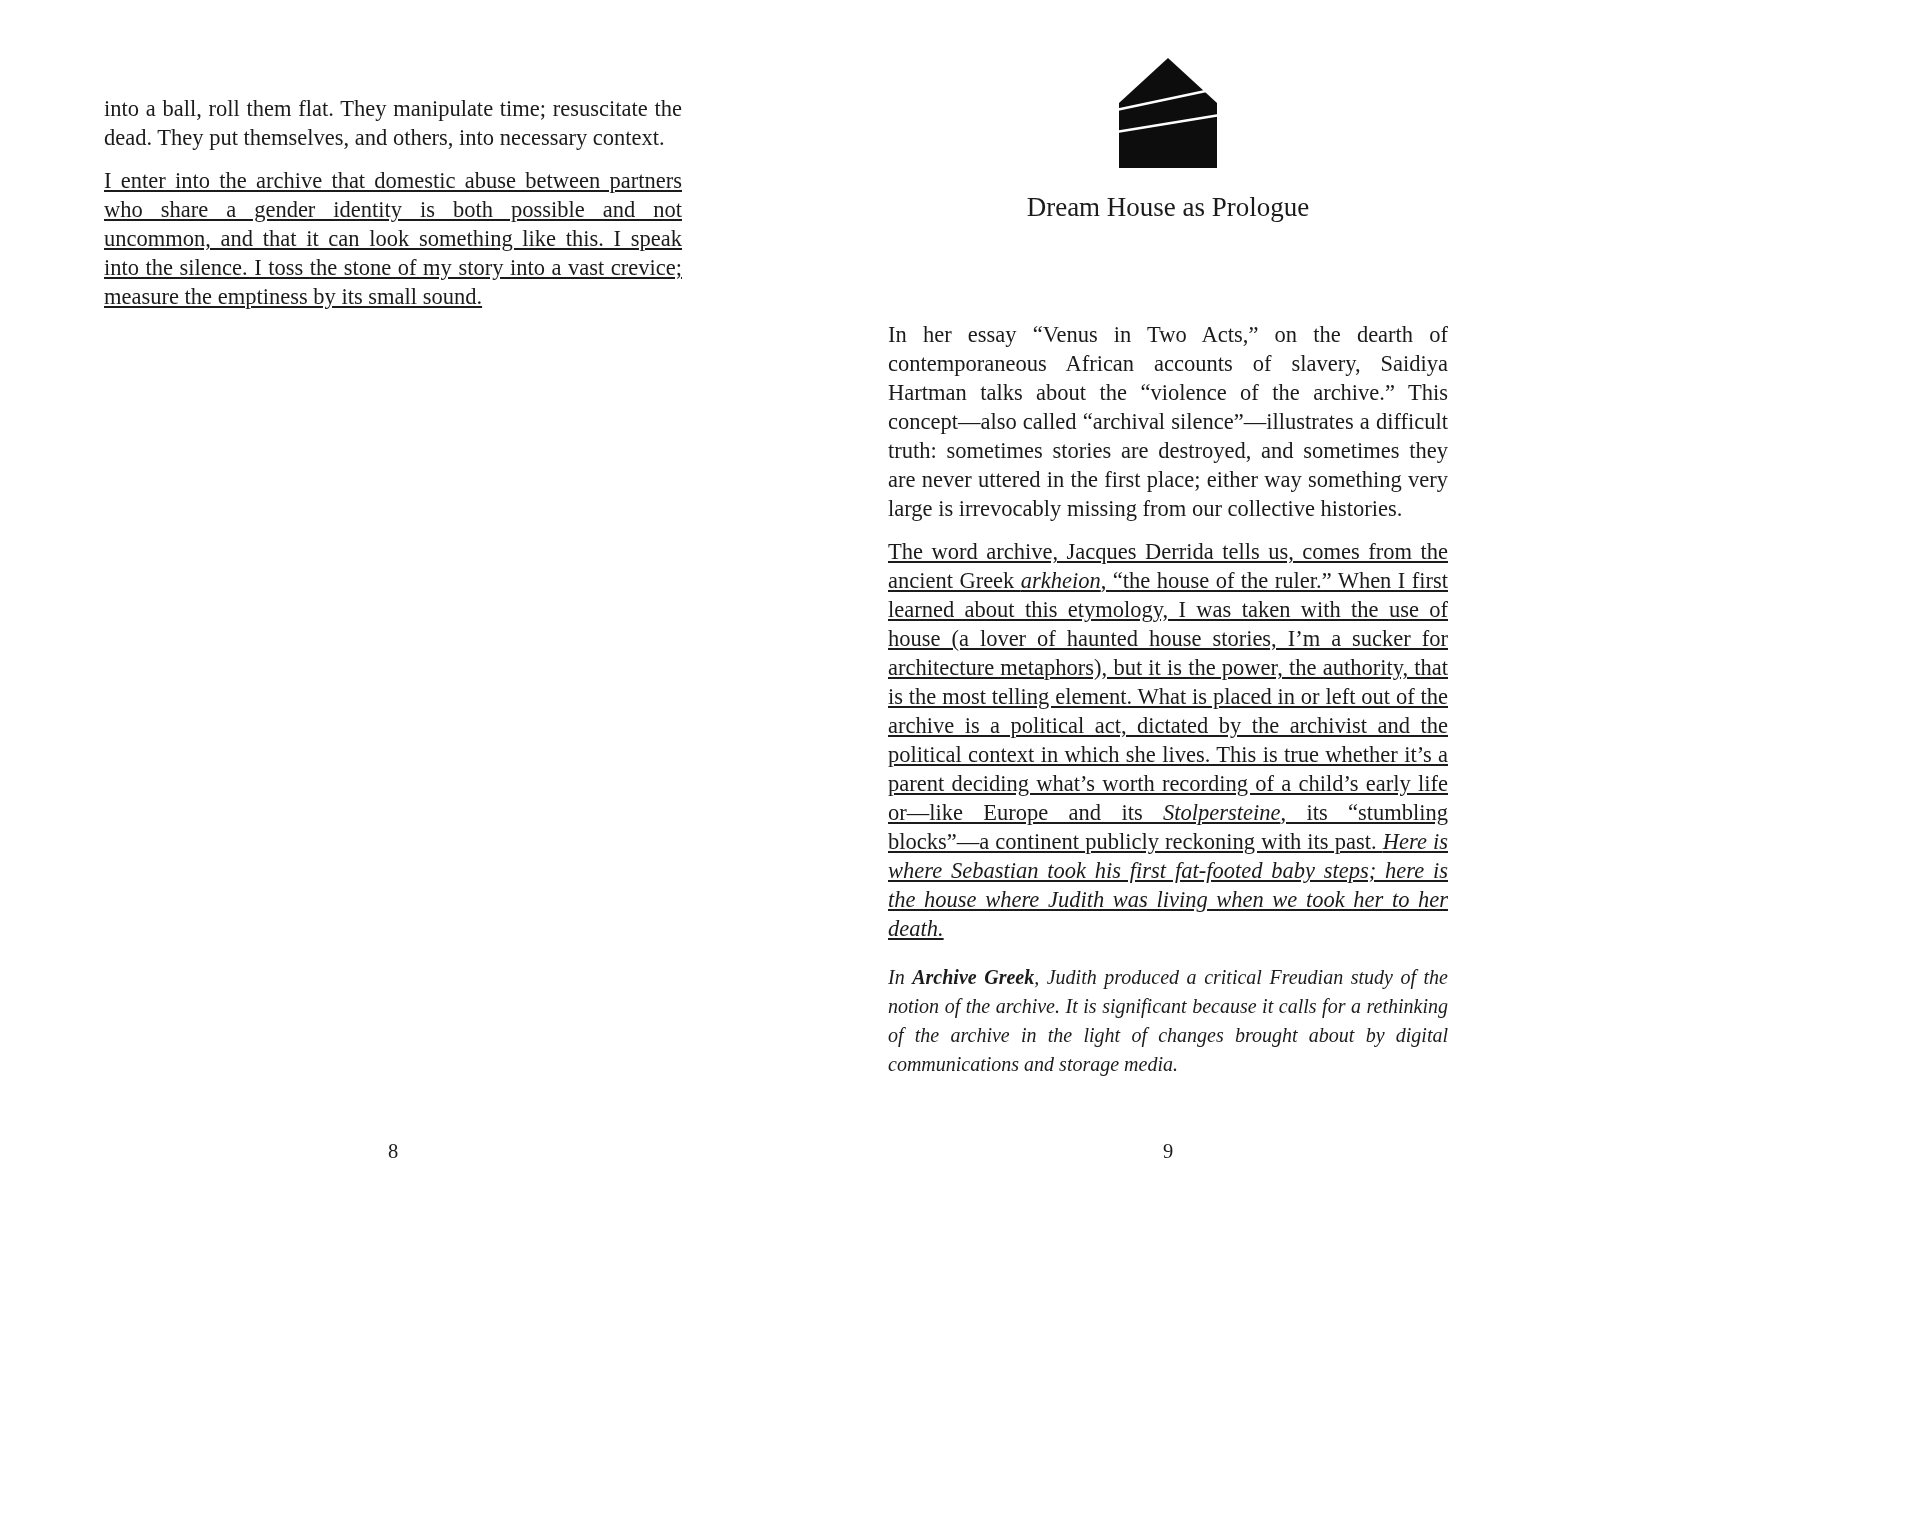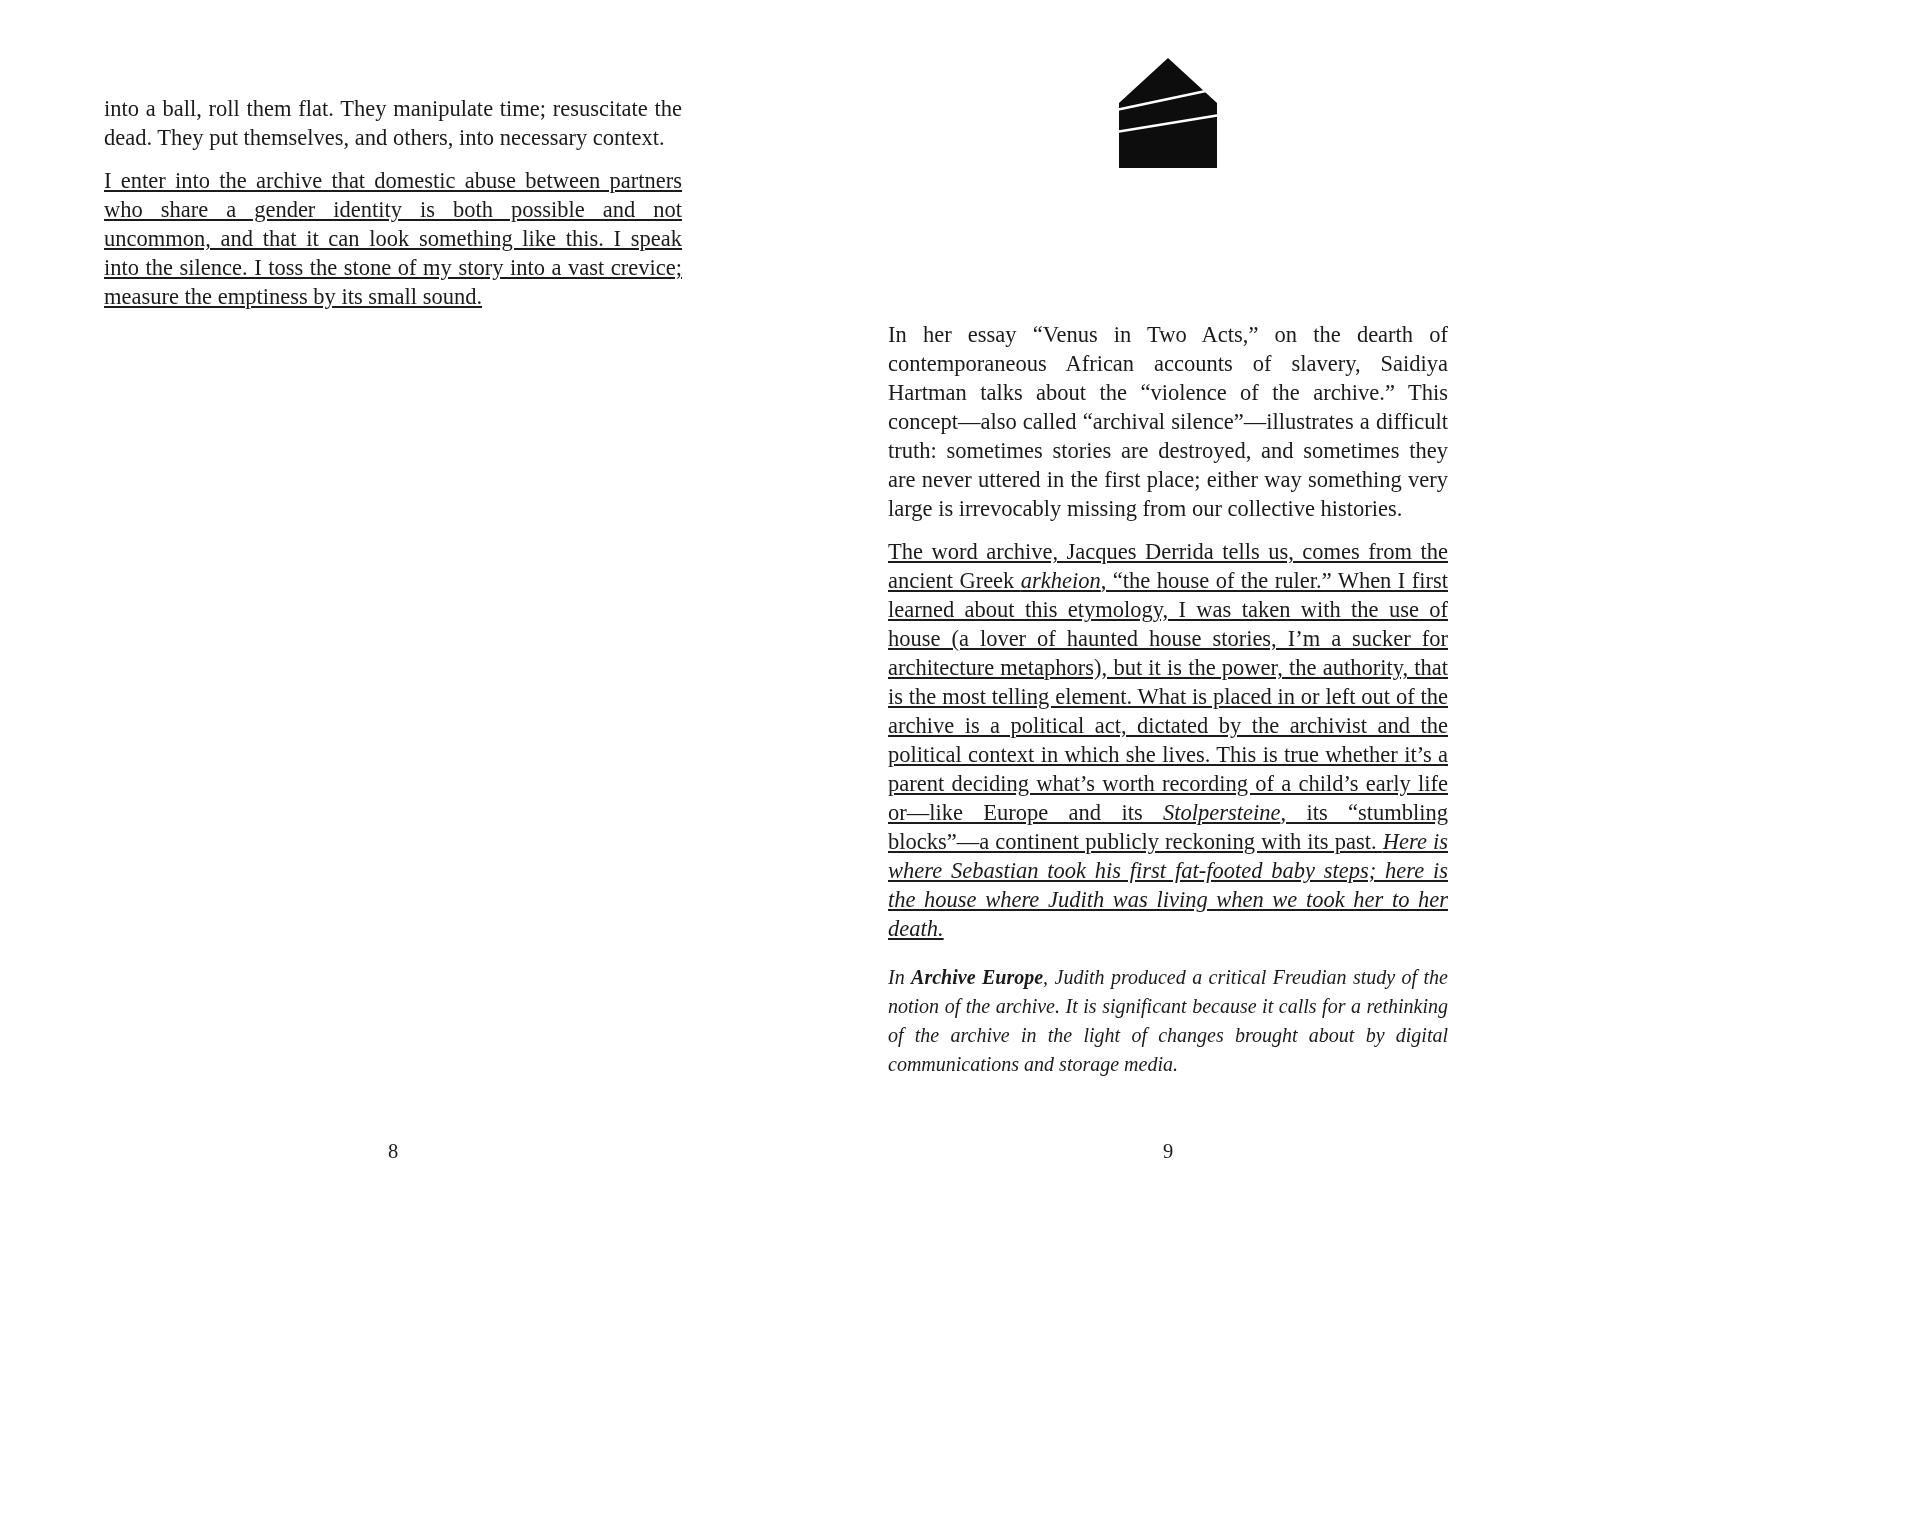--- a/index.html
+++ b/index.html
@@ -119,26 +119,27 @@
   <div class="page right">
 
     <div class="chapter-icon-wrap">
       <svg width="112" height="110" viewBox="0 0 112 110" xmlns="http://www.w3.org/2000/svg" aria-hidden="true">
         <polygon points="56,0 105,45 105,110 7,110 7,45" fill="#0d0d0d"></polygon>
         <line x1="4" y1="52" x2="108" y2="30" stroke="#ffffff" stroke-width="2.5"></line>
         <line x1="4" y1="74" x2="108" y2="57" stroke="#ffffff" stroke-width="2.5"></line>
       </svg>
     </div>
 
+    <h1 class="chapter-title">Dream House as Prologue</h1>
 
     <div class="right-text-block">
       <div>
           <p class="para"><span>In her essay “Venus in Two Acts,” on the dearth of contemporaneous African accounts of slavery, Saidiya Hartman talks about the “violence of the archive.” This concept—also called “archival silence”—illustrates a difficult truth: sometimes stories are destroyed, and sometimes they are never uttered in the first place; either way something very large is irrevocably missing from our collective histories.</span></p>
           <p class="para"><span>The word archive, Jacques Derrida tells us, comes from the ancient Greek </span><span class="it">arkheion</span><span>, “the house of the ruler.” When I first learned about this etymology, I was taken with the use of house (a lover of haunted house stories, I’m a sucker for architecture metaphors), but it is the power, the authority, that is the most telling element. What is placed in or left out of the archive is a political act, dictated by the archivist and the political context in which she lives. This is true whether it’s a parent deciding what’s worth recording of a child’s early life or—like Europe and its </span><span class="it">Stolpersteine</span><span>, its “stumbling blocks”—a continent publicly reckoning with its past. </span><span class="it">Here is where Sebastian took his first fat-footed baby steps; here is the house where Judith was living when we took her to her death.</span></p>
         </div>
 
-      <div class="right-footnote"><span class="it">In </span><span class="it bd">Archive Europe</span><span class="it">, Judith produced a critical Freudian study of the notion of the archive. It is significant because it calls for a rethinking of the archive in the light of changes brought about by digital communications and storage media.</span></div>
+      <div class="right-footnote"><span class="it">In </span><span class="it bd">Archive Greek</span><span class="it">, Judith produced a critical Freudian study of the notion of the archive. It is significant because it calls for a rethinking of the archive in the light of changes brought about by digital communications and storage media.</span></div>
     </div>
 
     <div class="page-number pn-right">9</div>
   </div>
 
 </div>
 
 </body></html>

